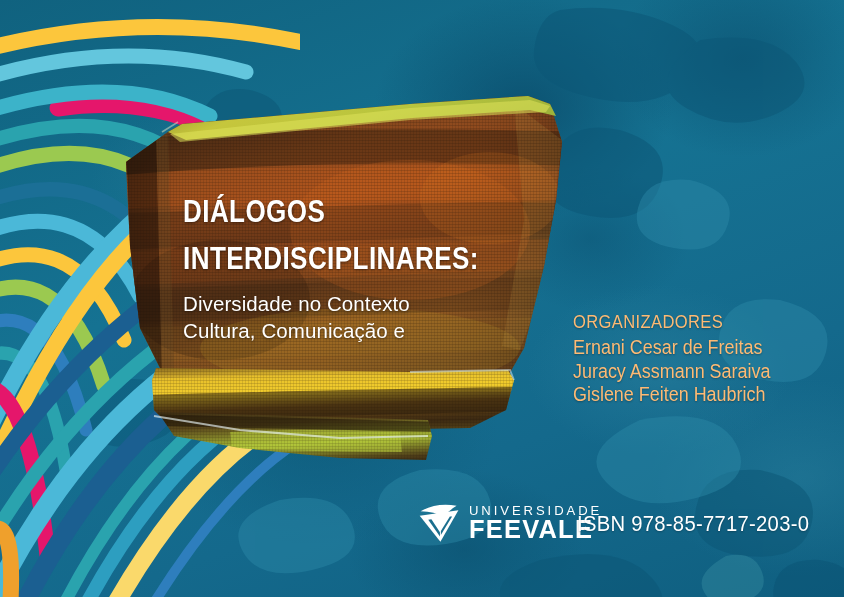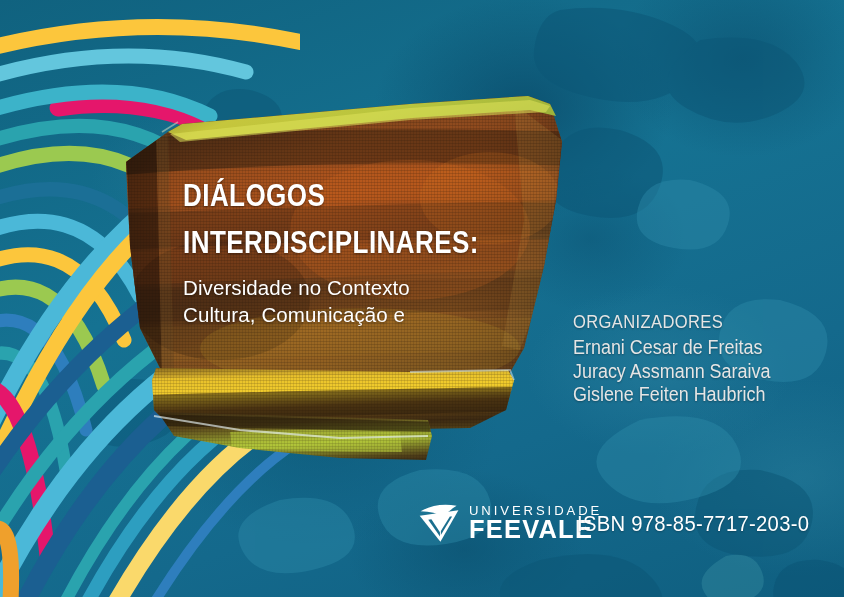--- a/index.html
+++ b/index.html
@@ -36,21 +36,21 @@
   
   .arcs { position: absolute; left: 0; top: 0; width: 300px; height: 597px; }
 
   
   .canvas-art { position: absolute; left: 110px; top: 80px; width: 470px; height: 395px; }
 
   
   .title-block {
     position: absolute;
     left: 183px;
-    top: 172px;
+    top: 188px;
     width: 330px;
     z-index: 6;
   }
   .title-main {
     color: #ffffff;
     font-family: "Liberation Sans Narrow", "Liberation Sans", sans-serif;
     font-weight: bold;
     font-size: 31px;
     line-height: 47px;
     letter-spacing: 0.5px;
@@ -68,21 +68,21 @@
     font-weight: normal;
     letter-spacing: 0.1px;
     text-shadow: 0 1px 3px rgba(0,0,0,0.45);
   }
 
   .organizers {
     position: absolute;
     left: 573px;
     top: 312px;
     z-index: 6;
-    color: #e5e5e5;
+    color: #fdba74;
     text-shadow: 0 1px 2px rgba(0,0,0,0.30);
   }
   .org-head {
     font-family: "Liberation Sans Narrow", "Liberation Sans", sans-serif;
     font-size: 18px;
     letter-spacing: 0.4px;
     transform: scaleX(0.92);
     transform-origin: left center;
     margin-bottom: 3px;
   }

